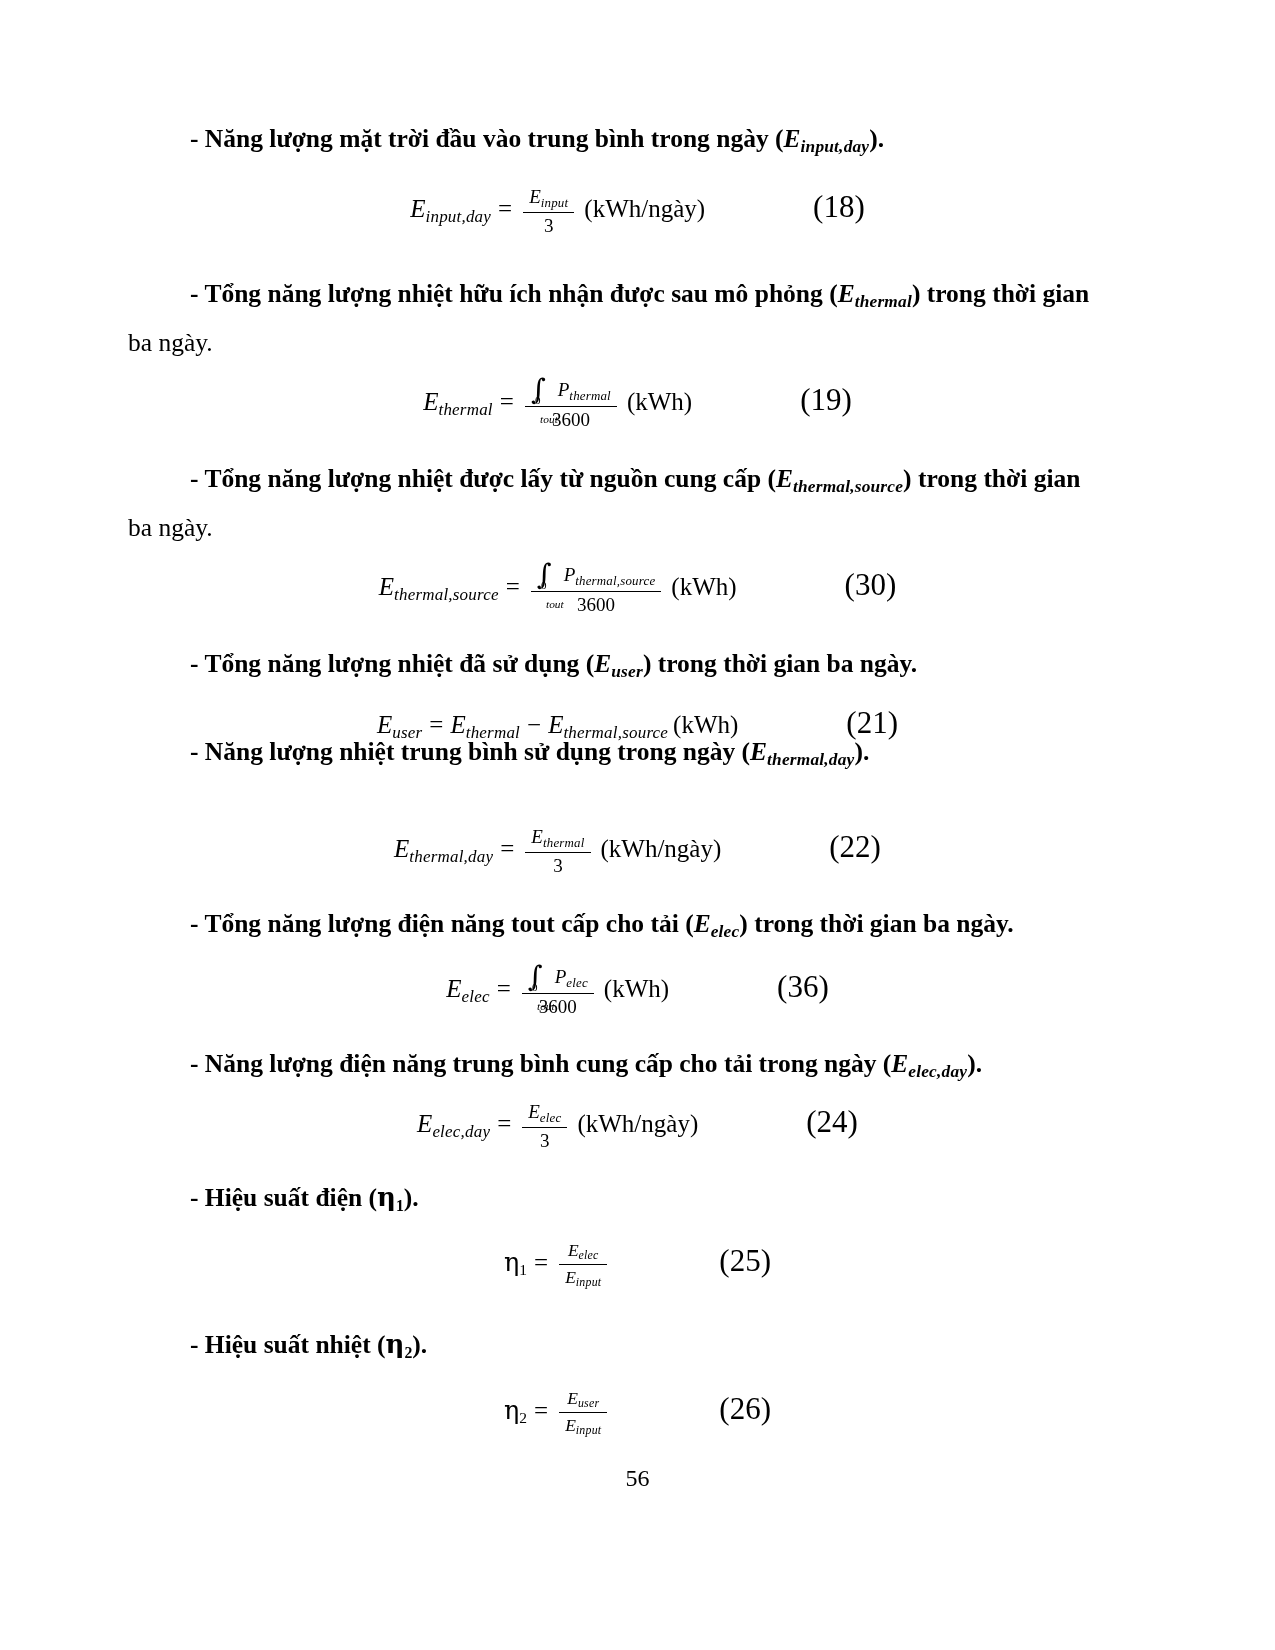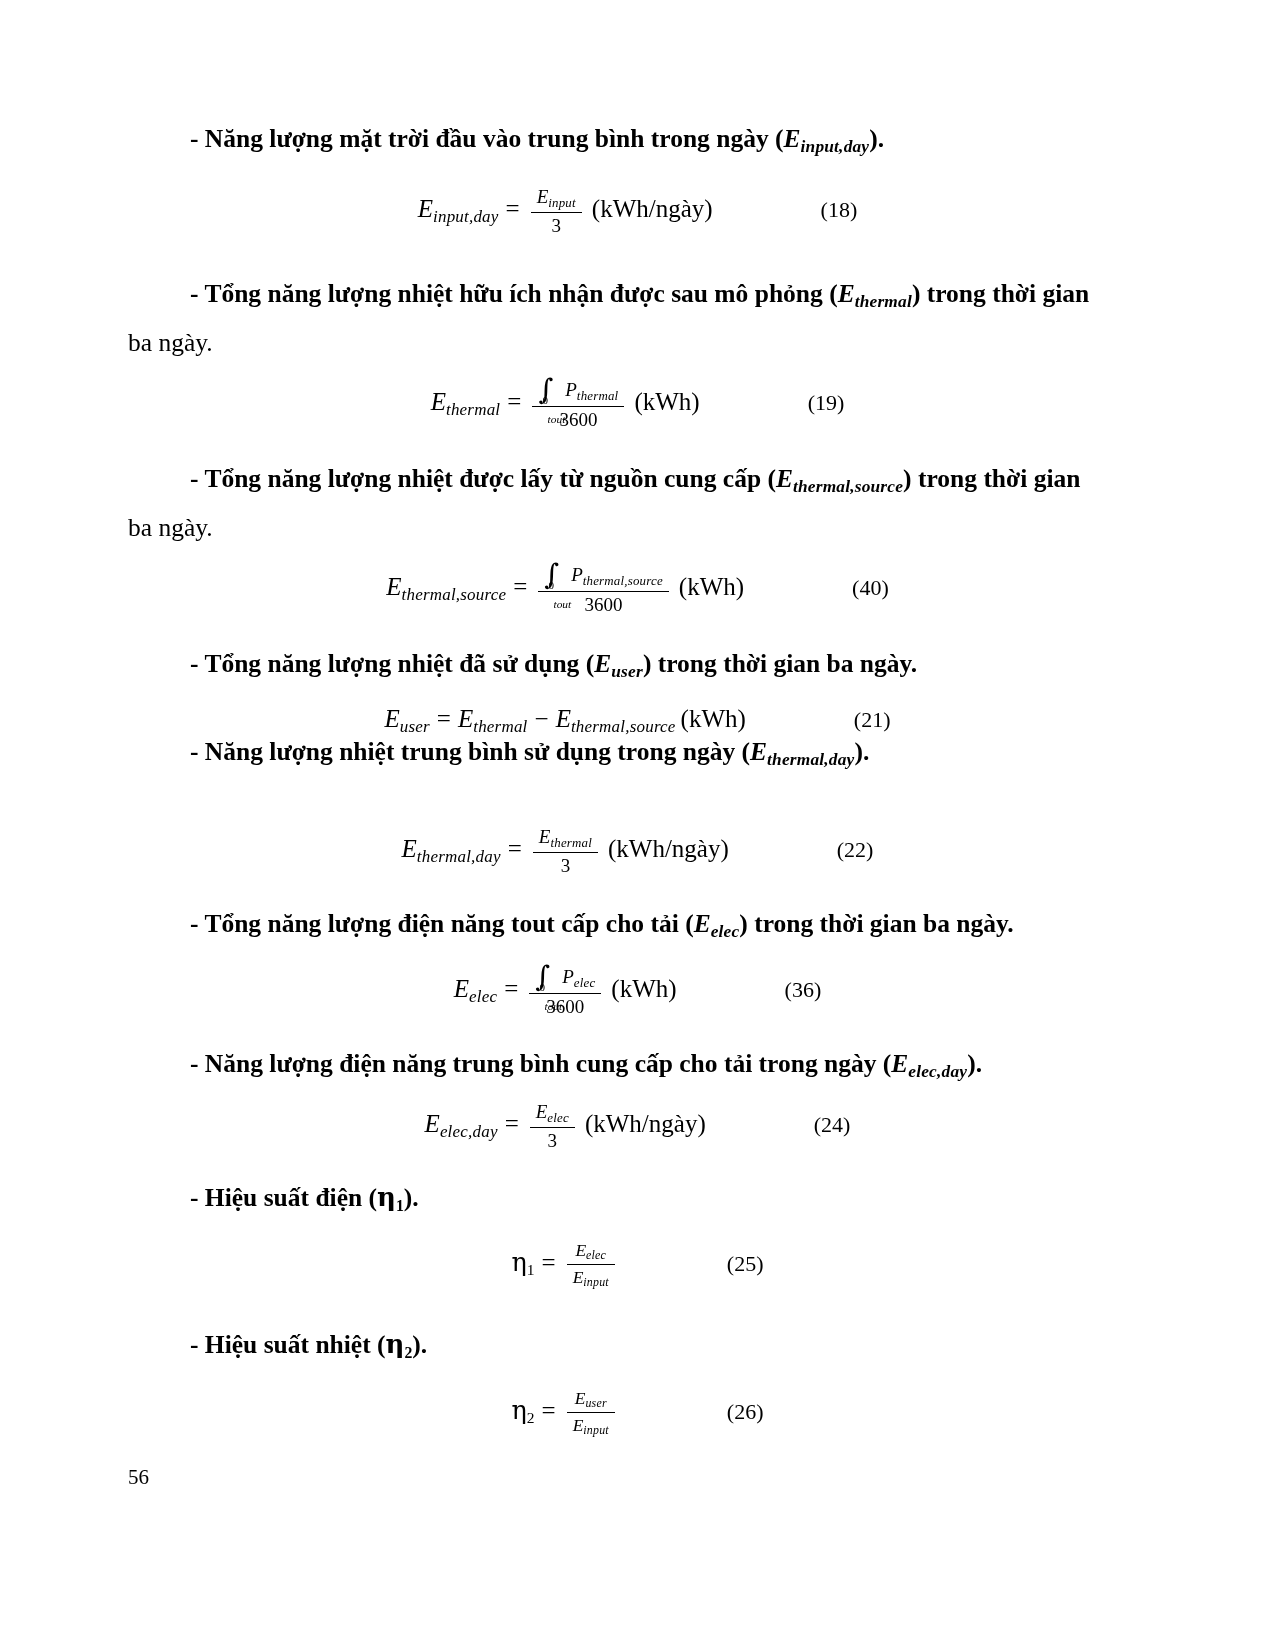--- a/index.html
+++ b/index.html
@@ -25,21 +25,21 @@
     width: 1019px;
   }
   .eq-inner {
     display: inline-block;
     position: relative;
     white-space: nowrap;
     vertical-align: middle;
   }
   .eq-num {
     display: inline-block;
-    font-size: 22px;
+    font-size: 31px;
     font-family: "Liberation Serif", "DejaVu Serif", serif;
   }
 
   
   .mi {
     font-style: italic;
     font-family: "Liberation Serif", "DejaVu Serif", serif;
   }
   .sub {
     font-style: italic;
@@ -130,22 +130,22 @@
     font-size: 25.5px;
     line-height: 1.5;
     text-align: left;
   }
   .textline.indent { padding-left: 62px; box-sizing: border-box; font-weight: bold; }
 
   .pagenum {
     position: absolute;
     left: 0;
     width: 1019px;
-    text-align: left;
-    font-size: 21px;
+    text-align: center;
+    font-size: 24px;
   }
 </style>
 </head>
 <body>
 
 <div class="page">
   <div class="body-col">
 
     <div class="textline indent" style="top:0px;">
       <span>- Năng lượng mặt trời đầu vào trung bình trong ngày (</span><span class="mi">E</span><span class="sub">input,day</span><span>).</span>
@@ -173,21 +173,21 @@
     <div class="textline indent" style="top:340px;">
       <span>- Tổng năng lượng nhiệt được lấy từ nguồn cung cấp (</span><span class="mi">E</span><span class="sub">thermal,source</span><span>) trong thời gian</span>
     </div>
     <div class="textline" style="top:389px;">
       <span>ba ngày.</span>
     </div>
 
     <div class="eqline" style="top:443px;">
       <span class="eq-inner">
         <span class="mi">E</span><span class="sub">thermal,source</span><span class="op">=</span><span class="frac f-small"><span class="num"><span class="intg"><span class="sym">∫</span><span class="lim-up">tout</span><span class="lim-lo">0</span></span><span class="mi" style="margin-left:10px">P</span><span class="sub">thermal,source</span></span><span class="den">3600</span></span><span class="upr" style="padding-left:6px">(kWh)</span>
-      </span><span class="spacer-wide"></span><span class="eq-num">(40)</span>
+      </span><span class="spacer-wide"></span><span class="eq-num">(30)</span>
     </div>
 
     <div class="textline indent" style="top:525px;">
       <span>- Tổng năng lượng nhiệt đã sử dụng (</span><span class="mi">E</span><span class="sub">user</span><span>) trong thời gian ba ngày.</span>
     </div>
 
     <div class="eqline" style="top:585px;">
       <span class="eq-inner">
         <span class="mi">E</span><span class="sub">user</span><span class="op">=</span><span class="mi">E</span><span class="sub">thermal</span><span class="op">−</span><span class="mi">E</span><span class="sub">thermal,source</span><span class="upr" style="padding-left:5px">(kWh)</span>
       </span><span class="spacer-wide"></span><span class="eq-num">(21)</span>

